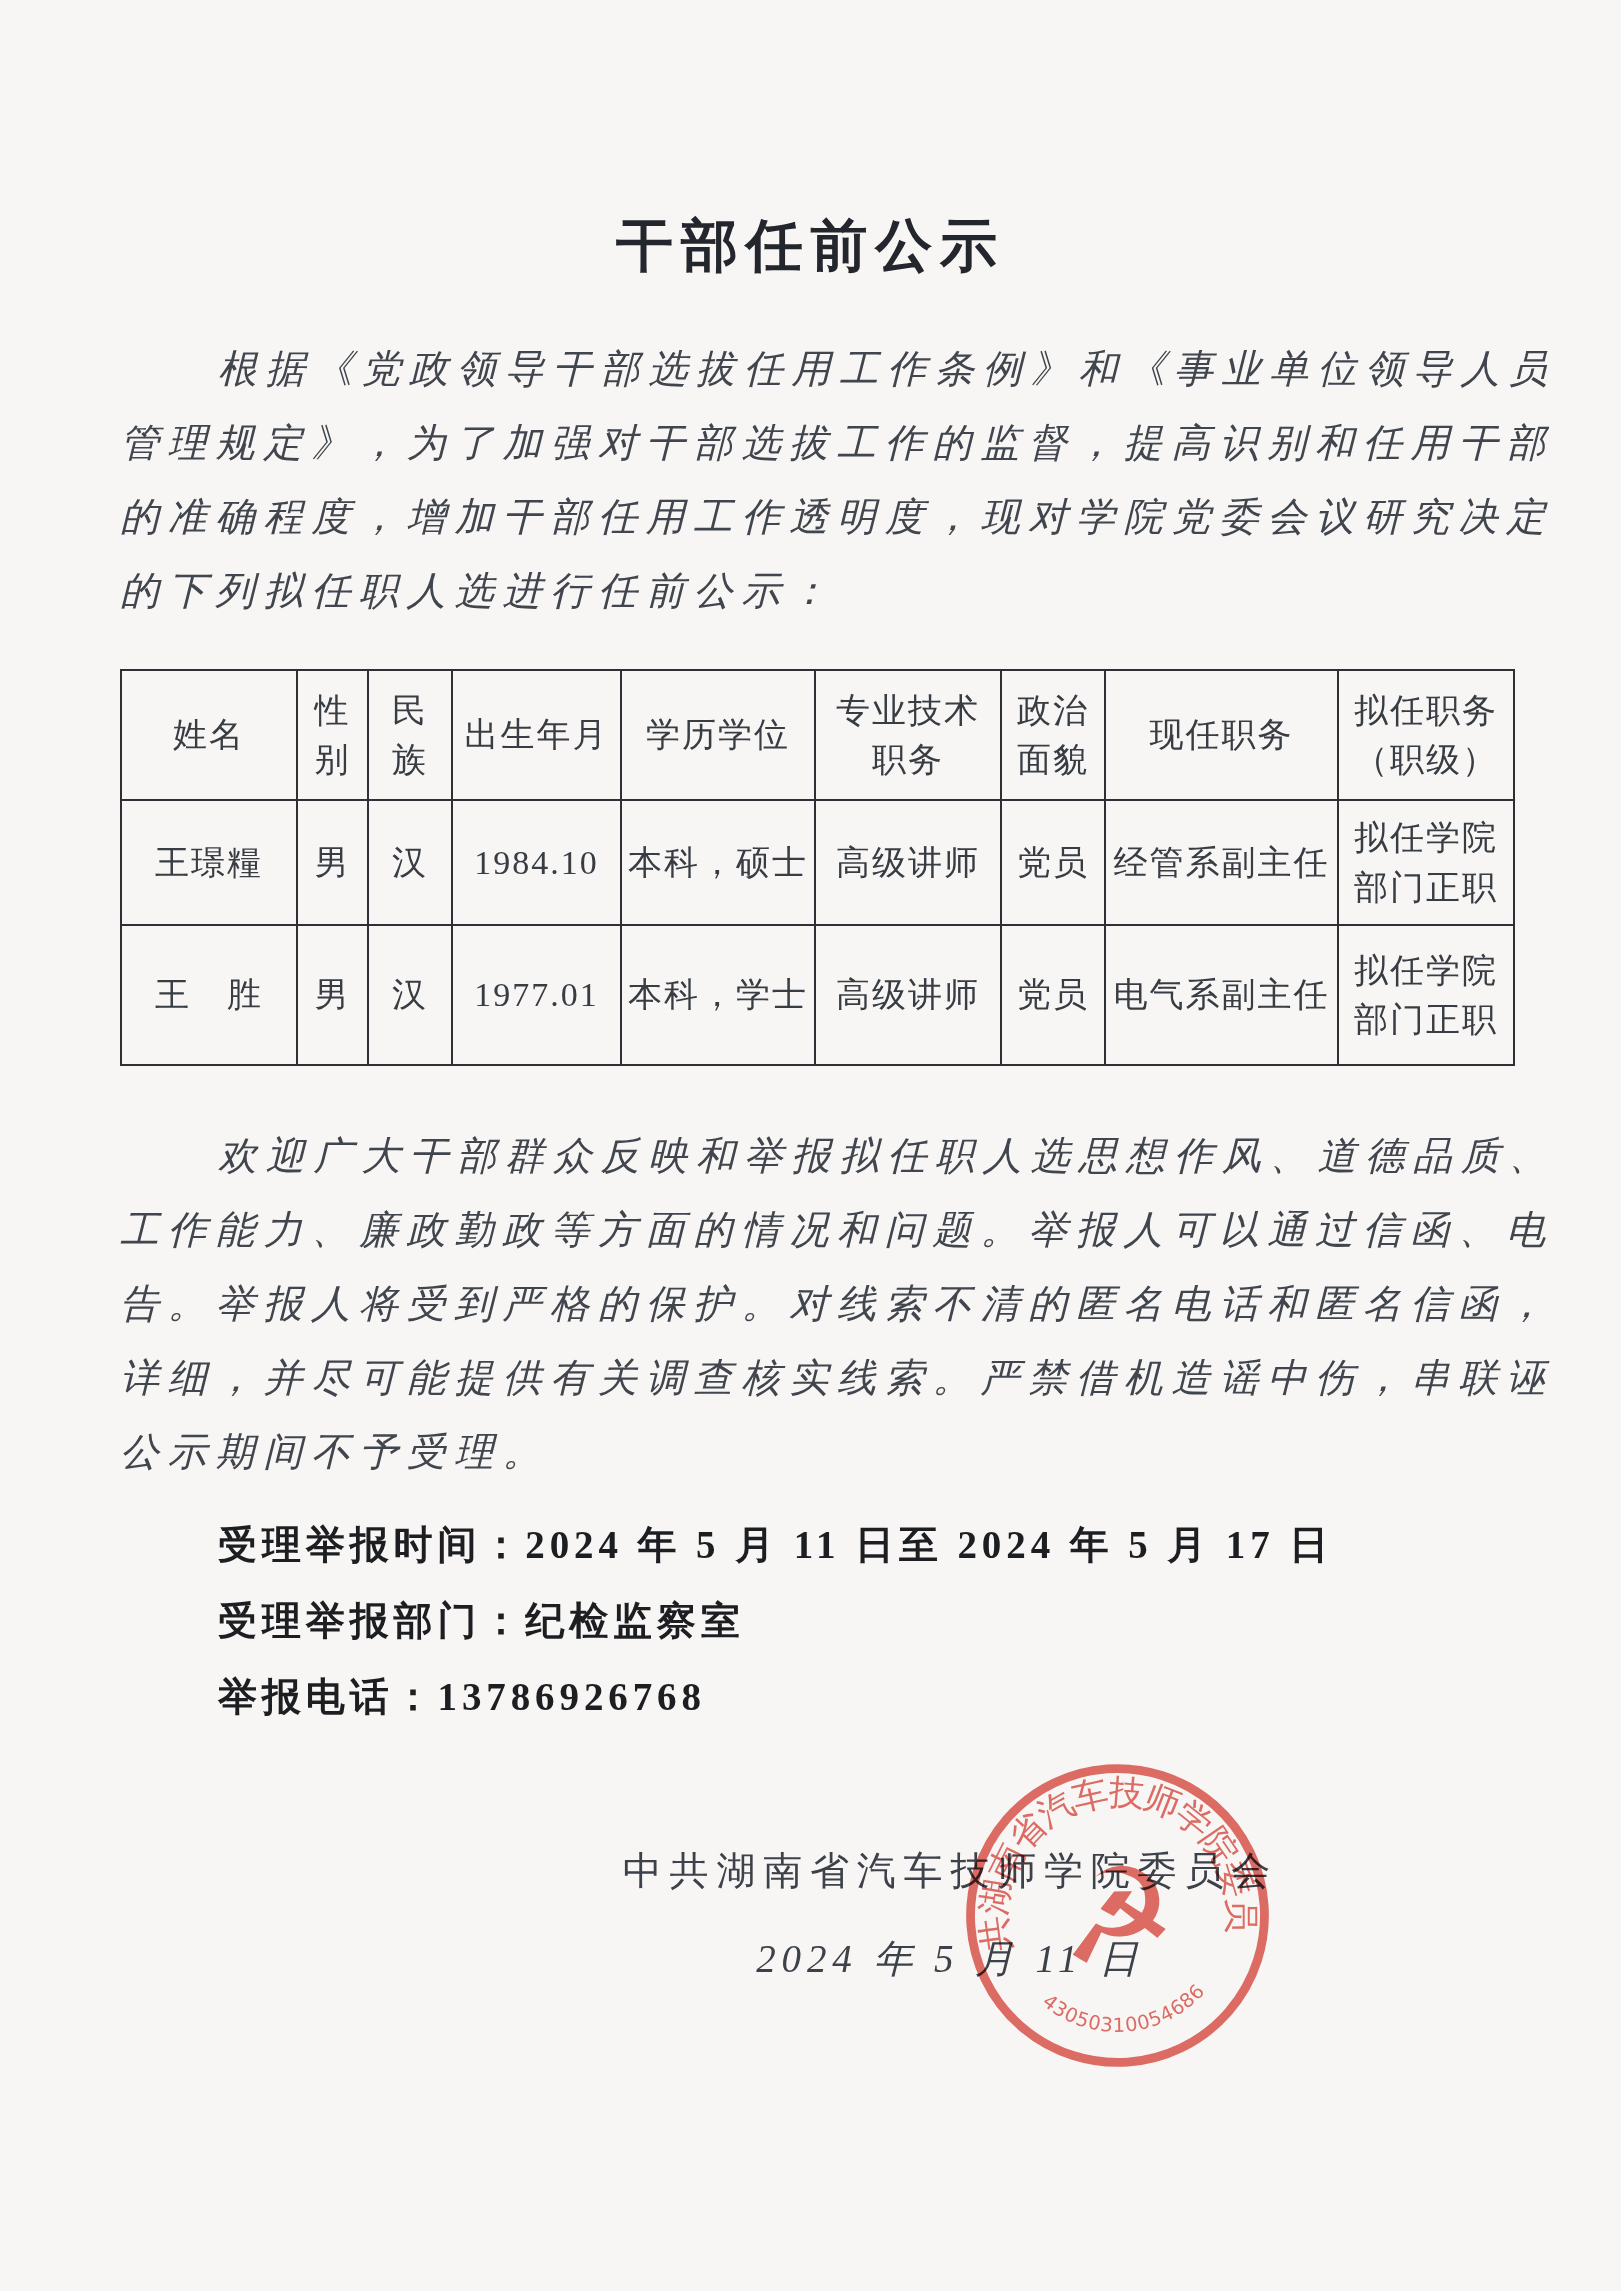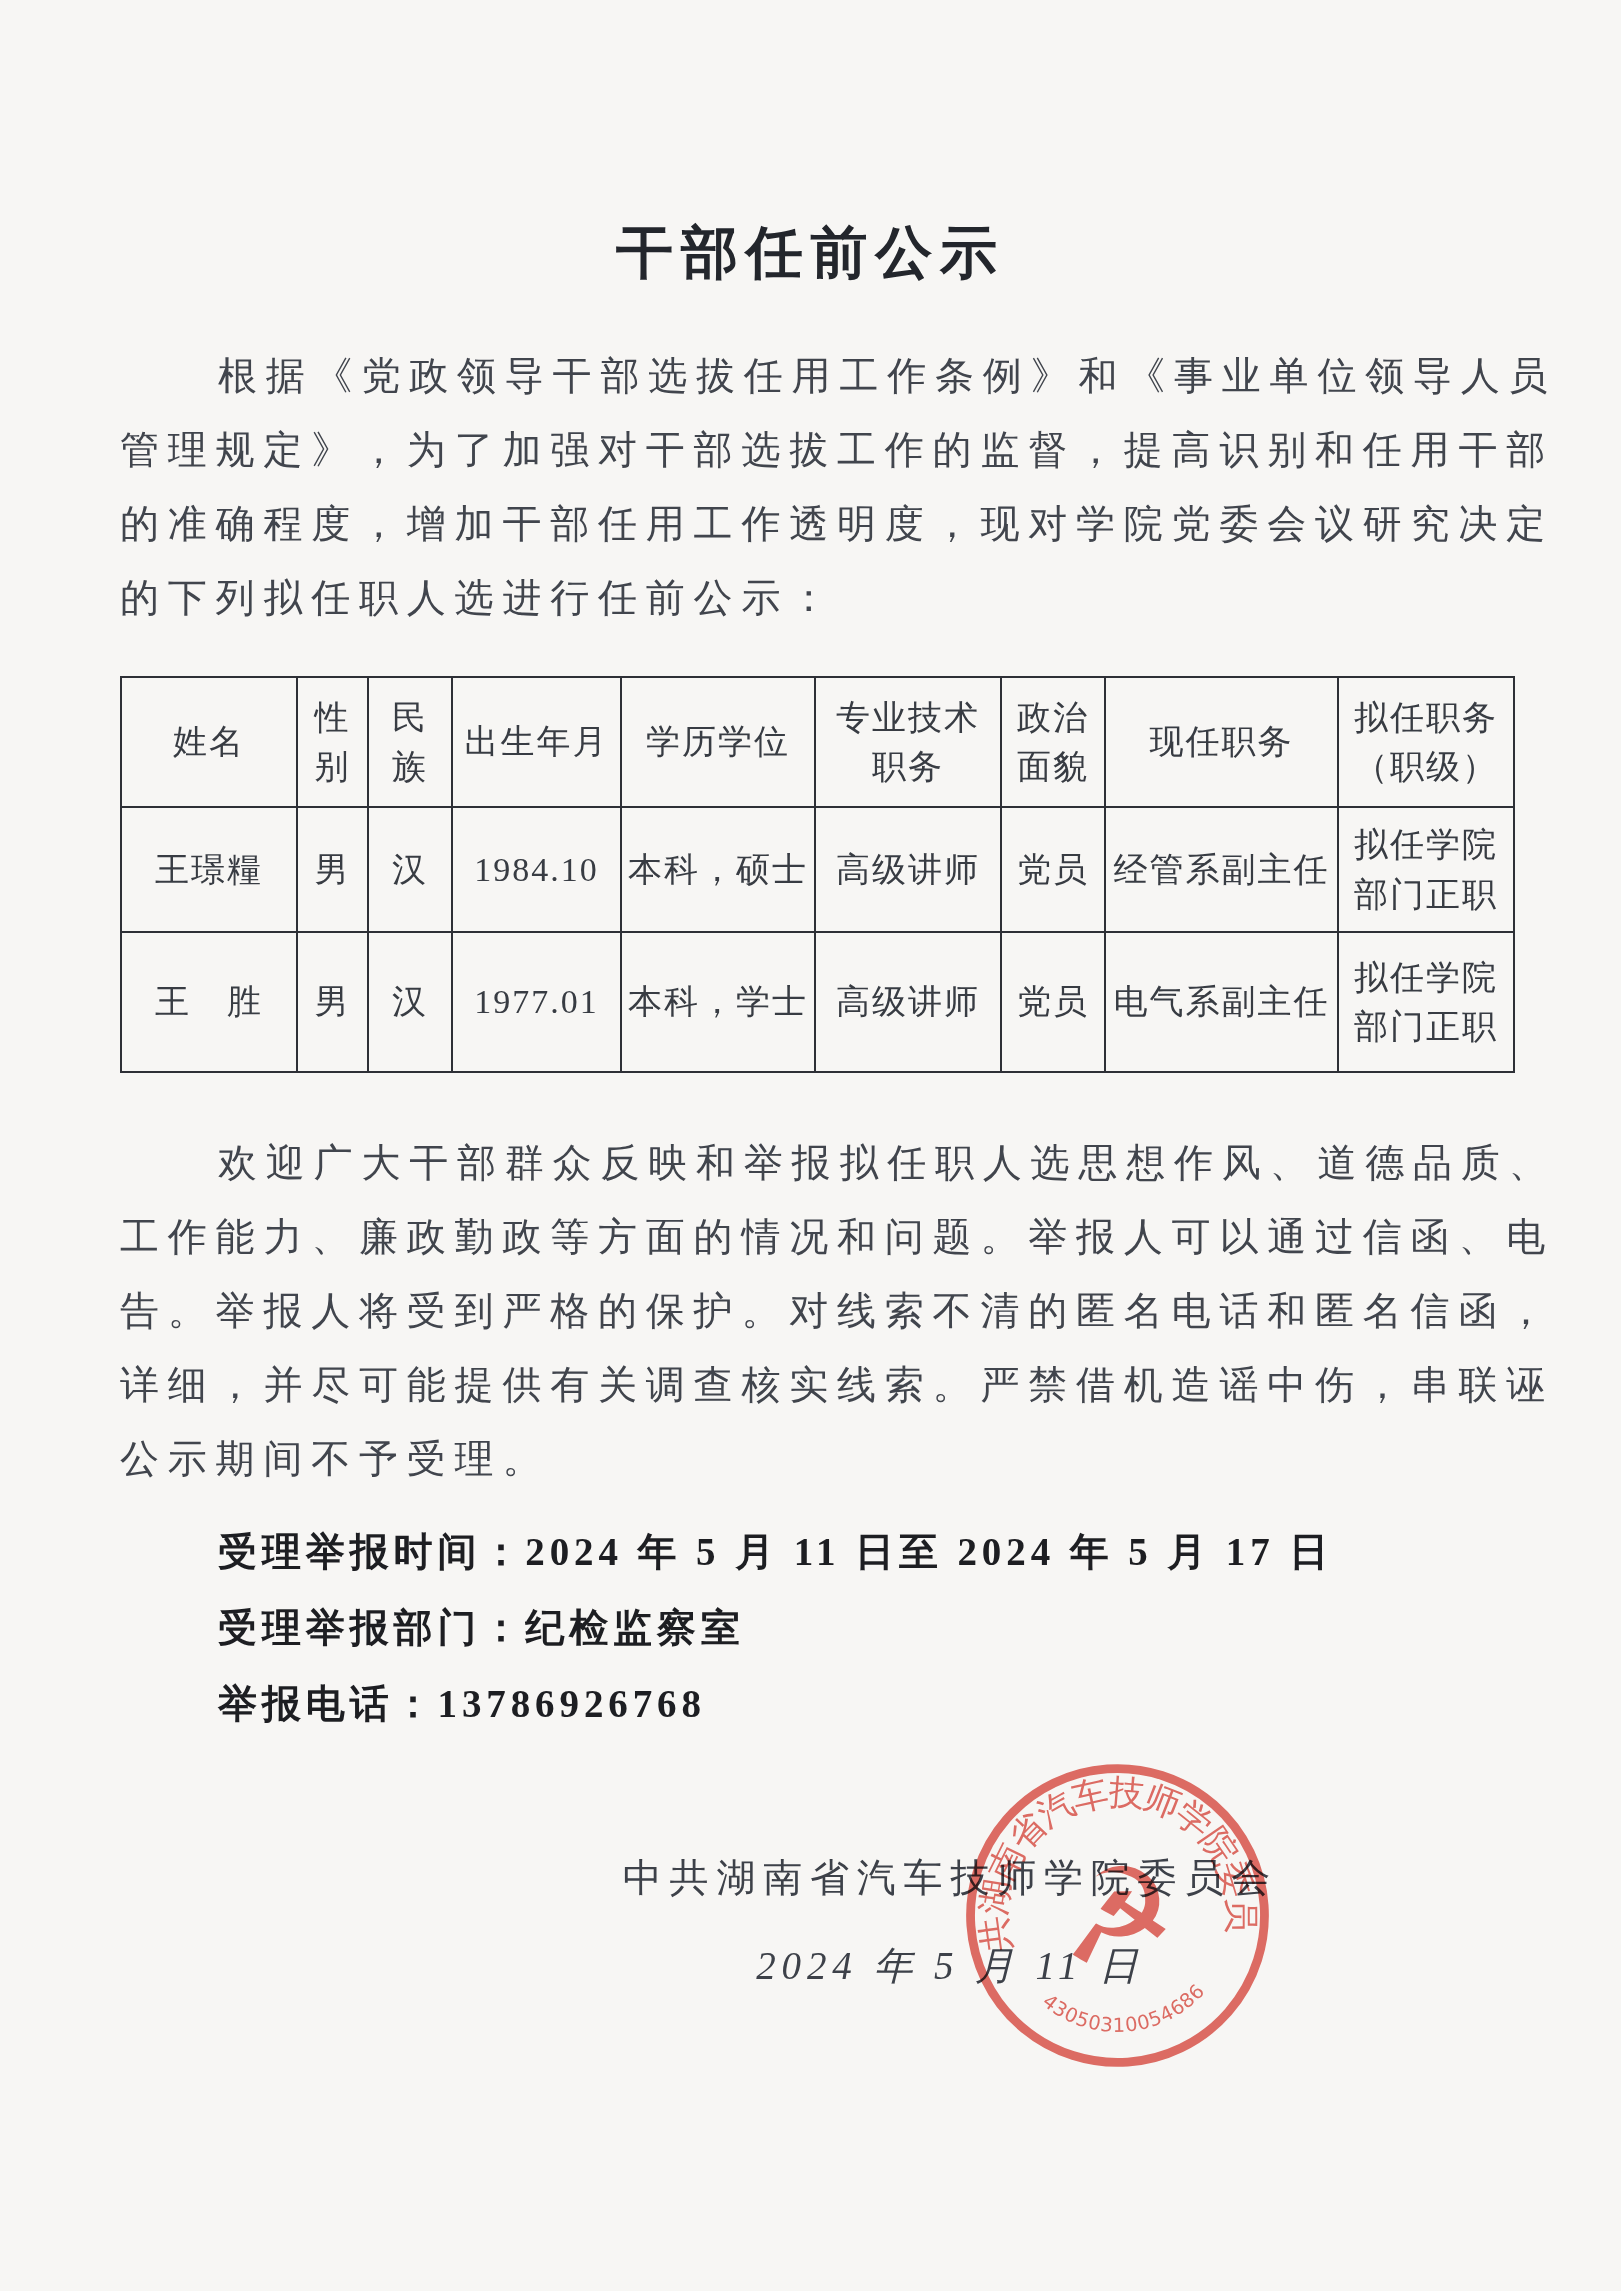--- a/index.html
+++ b/index.html
@@ -11,38 +11,38 @@
   .page{
     position:relative;
     width:1621px;height:2292px;
     background:#f7f6f4;
     overflow:hidden;
     color:#3d4149;
     box-sizing:border-box;
     padding:201px 120px 0 120px;
   }
   .title{
-    margin:14px 0 47px 0;
+    margin:7px 0 47px 0;
     text-align:center;
     font-size:57px;
     font-weight:700;
     letter-spacing:7.8px;
     color:#23262c;
     font-family:"Liberation Serif","DejaVu Serif",serif;
   }
   .para .line{
     white-space:nowrap;
     font-size:39px;
     letter-spacing:8.8px;
     line-height:74px;
     height:74px;
     color:#41454d;
   }
   .para .indent{padding-left:98px;}
-  .para{margin-bottom:0;}
+  .para{margin-bottom:0;font-style:italic;}
   table.roster{
     border-collapse:collapse;
     table-layout:fixed;
     width:1394px;
     margin:41px 0 53px 0;
     background:transparent;
     border-radius:20px;
   }
   table.roster th, table.roster td{
     border:2px solid #2e3036;

